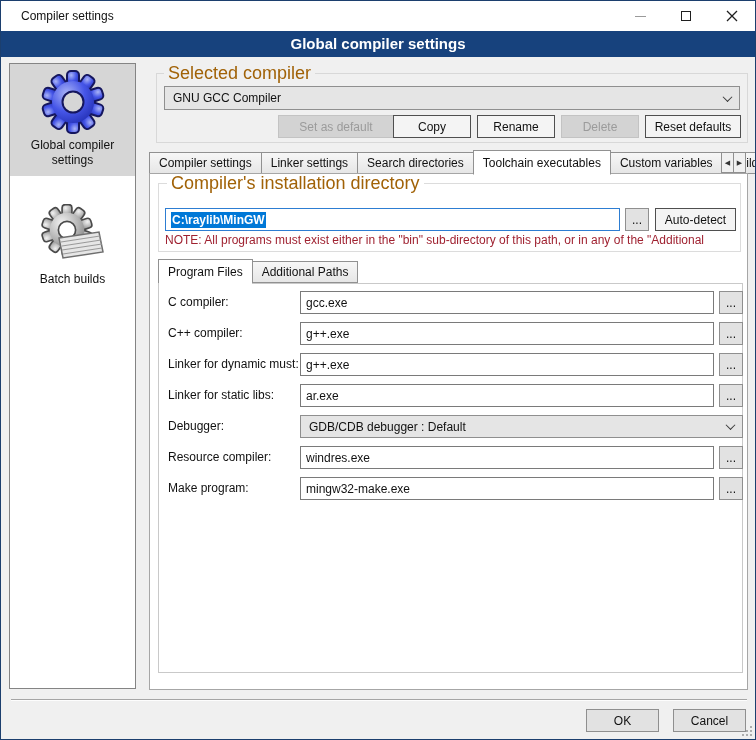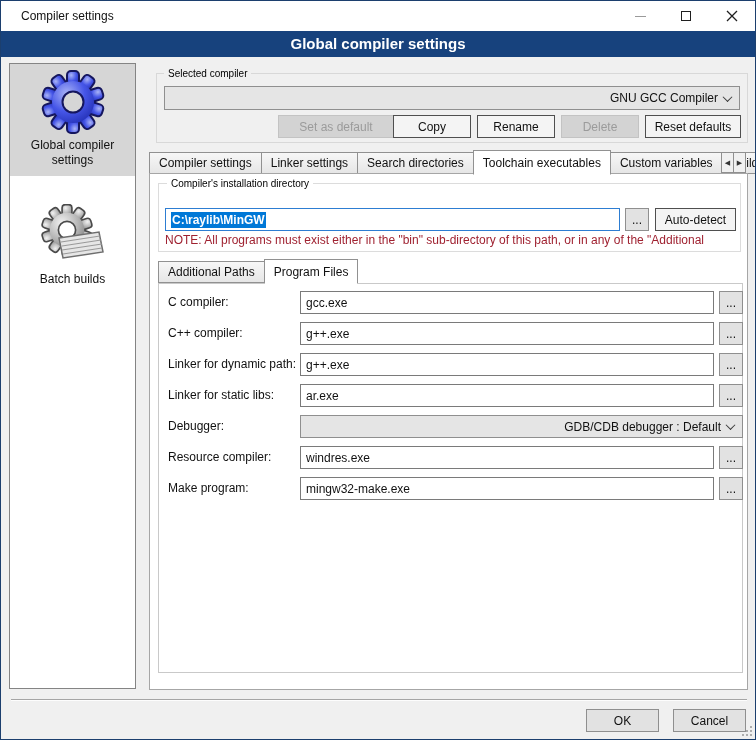--- a/index.html
+++ b/index.html
@@ -19,26 +19,26 @@
                  font-size:15px; font-weight:bold; text-align:center; line-height:25px; }
 
   
   .sidebar { position:absolute; left:8px; top:62px; width:127px; height:626px; background:#fff; border:1px solid #848484; }
   .side-item { width:100%; display:flex; flex-direction:column; align-items:center; padding-top:6px; cursor:default; }
   .side-item .lbl { font-size:12px; color:#111; text-align:center; line-height:15px; padding:4px 6px 8px 6px; }
   .side-item.selected { background:#D6D6D6; }
 
   
   .groupbox { position:absolute; border:1px solid #D8D8D8; }
-  .group-label { position:absolute; font-size:10px; color:#000000; padding:0 4px; line-height:13px; }
+  .group-label { position:absolute; font-size:18px; color:#a16207; padding:0 4px; line-height:13px; }
 
   
   .combo { position:absolute; background:#E5E5E5; border:1px solid #8F8F8F; display:flex; align-items:center;
            font-size:12px; color:#111; padding:0 8px; }
-  .combo .val { flex:1; white-space:nowrap; overflow:hidden;text-align:right; }
+  .combo .val { flex:1; white-space:nowrap; overflow:hidden; }
   .chev { width:7px; height:7px; border-right:1.5px solid #3A3A3A; border-bottom:1.5px solid #3A3A3A;
           transform:rotate(45deg) translate(-1px,-1px); margin-left:6px; }
   .btn { position:absolute; background:#F4F4F4; border:1px solid #4F4F4F; font-size:12px; color:#111;
          display:flex; align-items:center; justify-content:center; cursor:default; }
   .btn.std { background:#E2E2E2; border:1px solid #8F8F8F; }
   .btn.disabled { background:#D3D3D3; border:1px solid #C3C3C3; color:#9B9B9B; }
   .textfield { position:absolute; background:#fff; border:1px solid #7A7A7A; font-size:12px; color:#111;
                display:flex; align-items:center; padding:0 5px; white-space:nowrap; overflow:hidden; }
   .textfield.focused { border:1px solid #2D7DD2; }
   .sel-text { background:#0078D7; color:#fff; padding:1px 1px;font-weight:bold; }
@@ -188,38 +188,38 @@
       <span class="group-label" style="left:8px; top:-7px; background:#fff;">Compiler's installation directory</span>
     </div>
     <div class="textfield focused" style="left:15px; top:34px; width:455px; height:23px;">
       <span class="sel-text">C:\raylib\MinGW</span>
     </div>
     <div class="btn std" style="left:475px; top:34px; width:24px; height:23px;">...</div>
     <div class="btn" style="left:505px; top:34px; width:81px; height:23px;">Auto-detect</div>
     <div class="note" style="left:15px; top:59px; width:572px;">NOTE: All programs must exist either in the "bin" sub-directory of this path, or in any of the "Additional</div>
 
     <div class="tabstrip" style="left:8px; top:84px; height:25px;">
+      <div class="tab active">Program Files</div>
       <div class="tab">Additional Paths</div>
-      <div class="tab active">Program Files</div>
     </div>
     <div class="panel"></div>
 
     <div class="row-label" style="left:18px; top:121px;">C compiler:</div>
     <div class="textfield" style="left:150px; top:117px; width:414px; height:23px;">
         <span>gcc.exe</span>
       </div>
     <div class="btn std" style="left:569px; top:117px; width:24px; height:23px;">...</div>
 
     <div class="row-label" style="left:18px; top:152px;">C++ compiler:</div>
     <div class="textfield" style="left:150px; top:148px; width:414px; height:23px;">
         <span>g++.exe</span>
       </div>
     <div class="btn std" style="left:569px; top:148px; width:24px; height:23px;">...</div>
 
-    <div class="row-label" style="left:18px; top:183px;">Linker for dynamic path:</div>
+    <div class="row-label" style="left:18px; top:183px;">Linker for dynamic must:</div>
     <div class="textfield" style="left:150px; top:179px; width:414px; height:23px;">
         <span>g++.exe</span>
       </div>
     <div class="btn std" style="left:569px; top:179px; width:24px; height:23px;">...</div>
 
     <div class="row-label" style="left:18px; top:214px;">Linker for static libs:</div>
     <div class="textfield" style="left:150px; top:210px; width:414px; height:23px;">
         <span>ar.exe</span>
       </div>
     <div class="btn std" style="left:569px; top:210px; width:24px; height:23px;">...</div>

